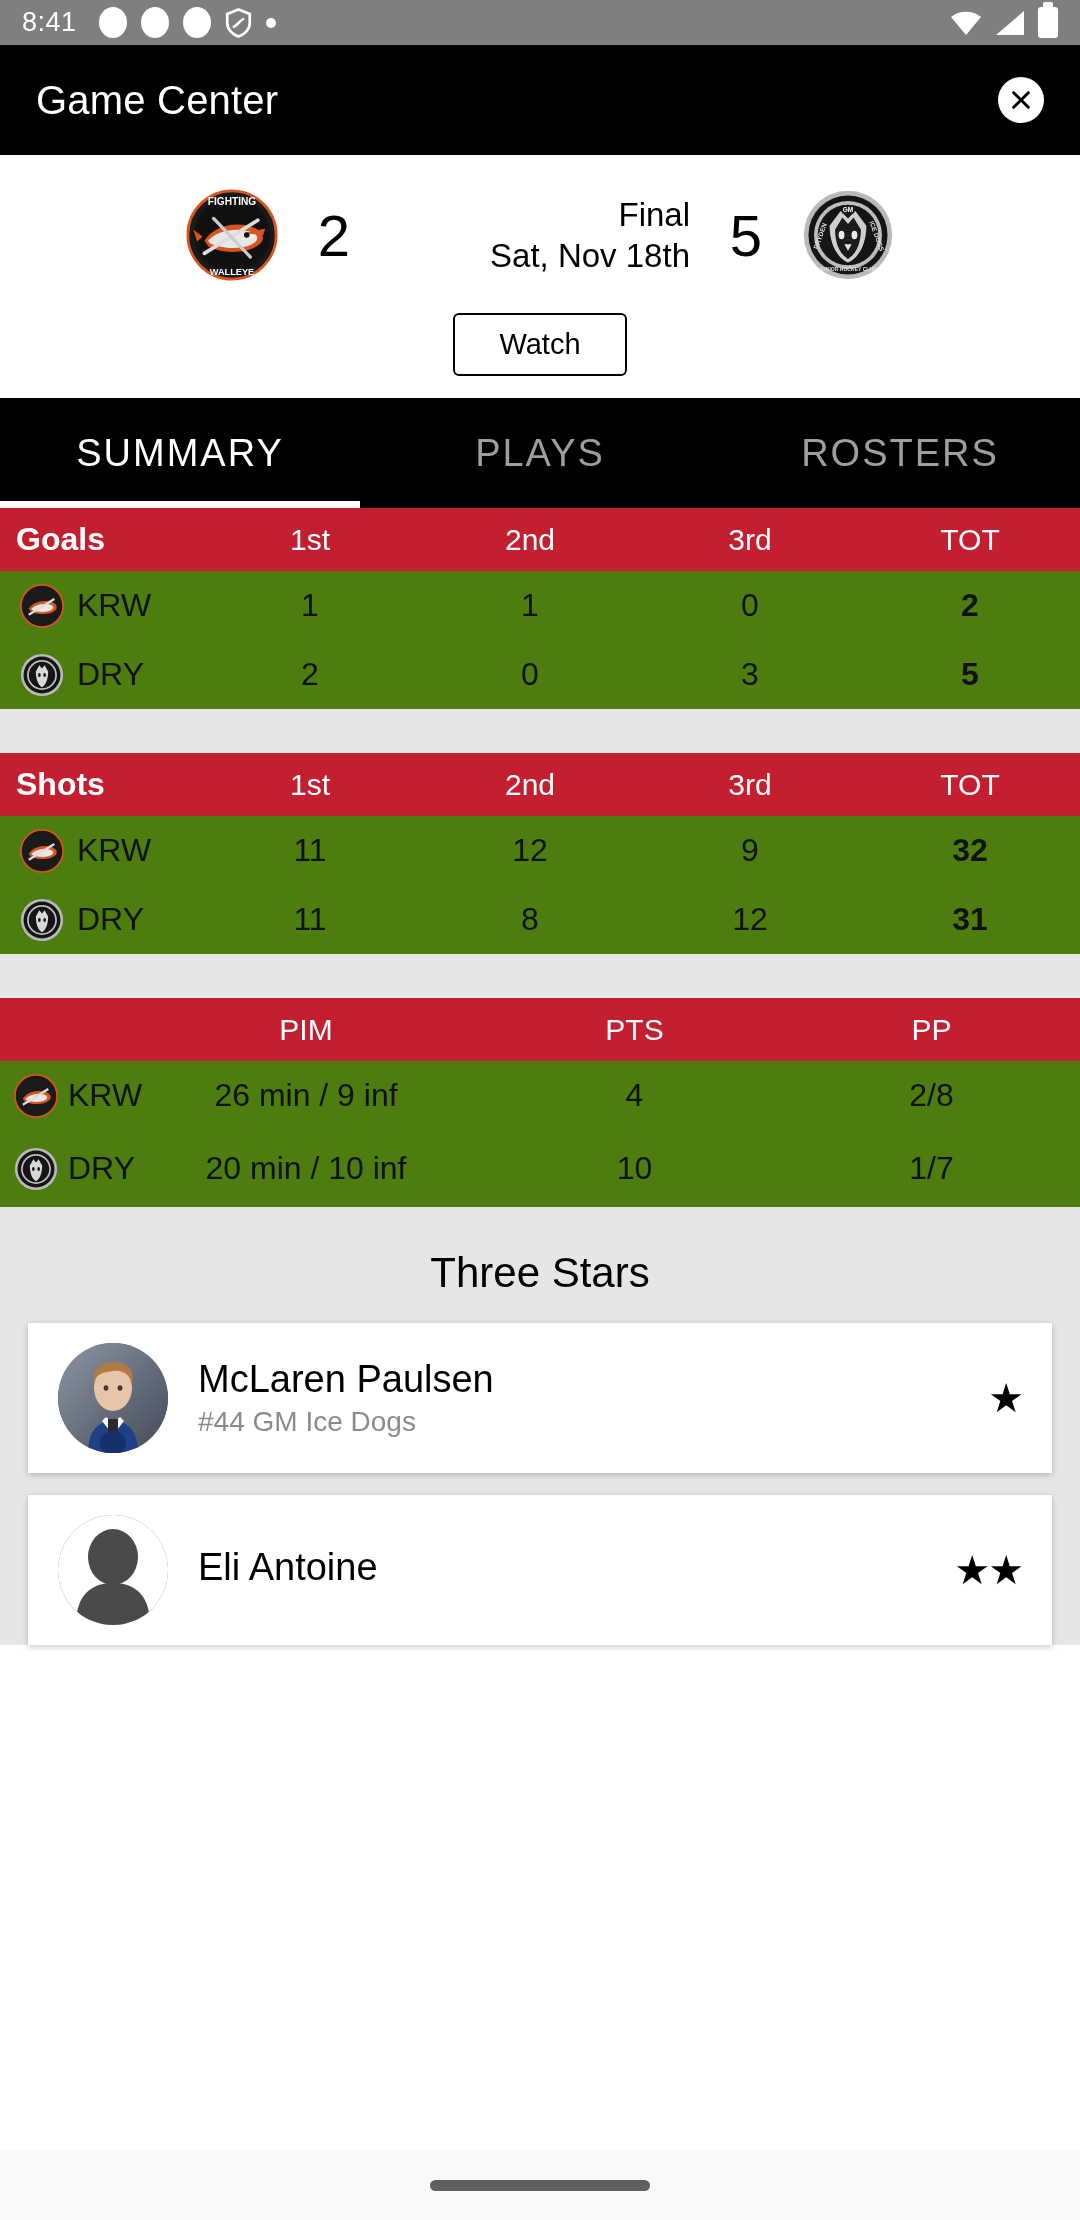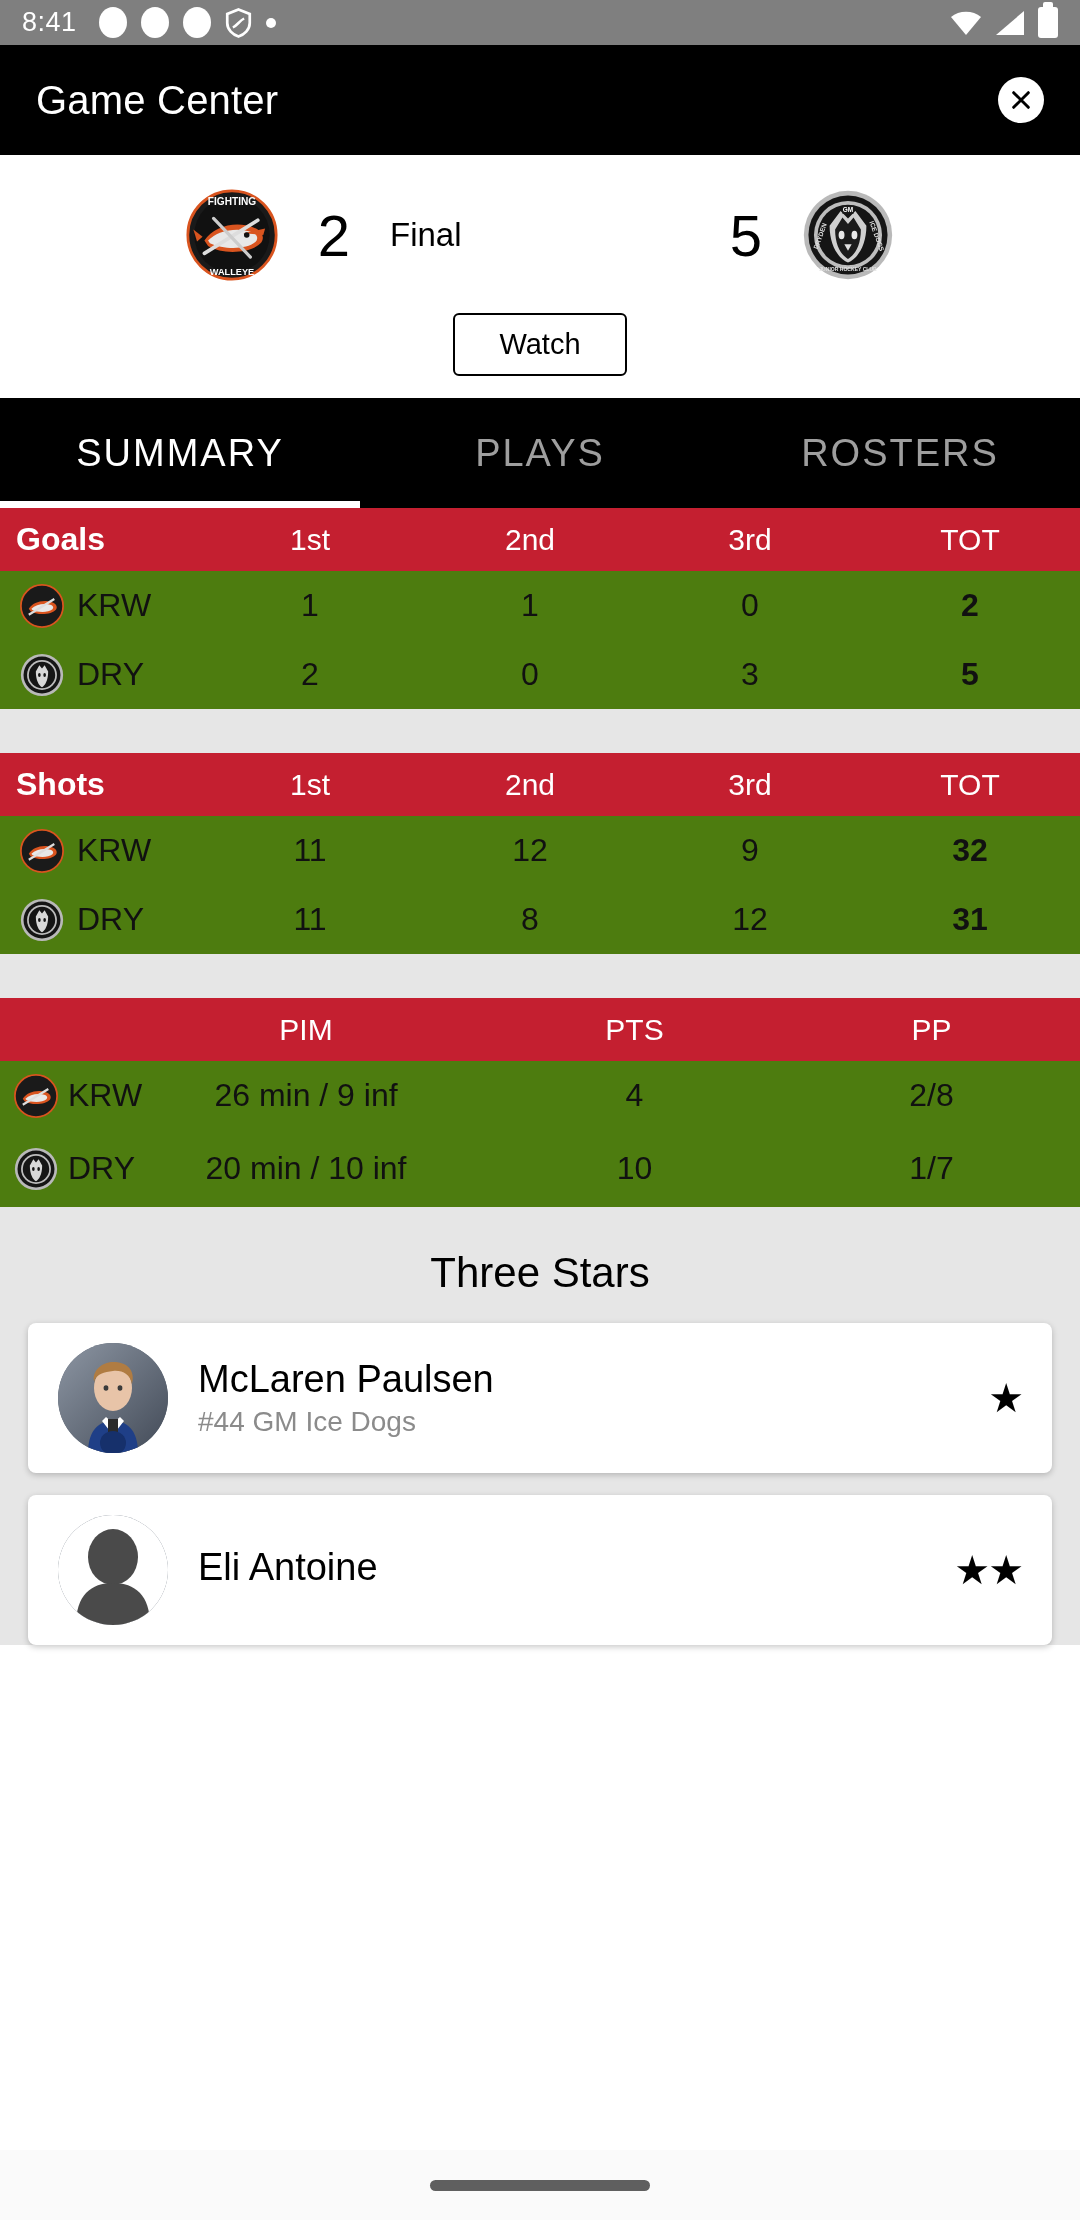--- a/index.html
+++ b/index.html
@@ -44,21 +44,21 @@
     background:#fff; padding:20px 0 22px; position:relative;
   }
   .score-row{
     display:flex; align-items:center; justify-content:center; gap:0;
     height:120px;
   }
   .team-logo{ width:92px; height:92px; flex:0 0 92px;text-decoration:underline; }
   .score-num{
     font-size:58px; font-weight:400; color:#000; width:112px; text-align:center;
   }
-  .score-center{ width:300px; text-align:left; }
+  .score-center{ width:300px; text-align:right; }
   .score-status{ font-size:33px; color:#000; line-height:1.25; }
   .score-date{ font-size:33px; color:#000; line-height:1.25; }
   .watch-wrap{ display:flex; justify-content:center; margin-top:18px; }
   .watch-btn{
     border:2px solid #000; border-radius:6px; background:#fff;
     font-family:"Liberation Sans", sans-serif;
     font-size:29px; color:#000; padding:13px 44px; cursor:pointer;
   }
 
   
@@ -98,21 +98,21 @@
   
   .stat-head.wide .c-team{ width:126px; }
   .stat-head.wide .c-pim{ width:360px; text-align:center; font-size:30px; }
   .stat-row.wide .c-team{ width:126px; padding-left:14px; gap:10px; }
   .stat-row.wide .c-pim{ width:360px; text-align:center; font-size:32px; line-height:1.15; }
 
   
   .stars-section{ background:#e6e6e6; padding:24px 0 0; }
   .stars-title{ text-align:center; font-size:42px; color:#000; padding:18px 0 26px; }
   .star-card{
-    background:#fff; margin:0 28px 22px; border-radius:8px;
+    background:#fff; margin:0 28px 22px; border-radius:0;
     box-shadow:0 2px 6px rgba(0,0,0,.22);
     display:flex; align-items:center; padding:20px 30px; min-height:150px;
   }
   .star-avatar{
     width:110px; height:110px; border-radius:50%; flex:0 0 110px;
     overflow:hidden; background:#5a6472;
   }
   .star-info{ margin-left:30px; flex:1; }
   .star-name{ font-size:38px; color:#000; line-height:1.15; }
   .star-sub{ font-size:28px; color:#8b8b8b; margin-top:4px; }
@@ -181,20 +181,21 @@
         <circle cx="66" cy="50" r="3" fill="#111"></circle>
         <path d="M20 70 L78 34" stroke="#ddd" stroke-width="4" stroke-linecap="round"></path>
         <path d="M30 32 L70 74" stroke="#ccc" stroke-width="3.5" stroke-linecap="round"></path>
         <text x="50" y="17" font-size="11" fill="#fff" text-anchor="middle" font-family="Liberation Sans, sans-serif" font-weight="bold">FIGHTING</text>
         <text x="50" y="93" font-size="10" fill="#fff" text-anchor="middle" font-family="Liberation Sans, sans-serif" font-weight="bold">WALLEYE</text>
       </svg>
     </span>
     <span class="score-num">2</span>
     <div class="score-center">
       <div class="score-status">Final</div>
+      <div class="score-date">Sat, Nov 18th</div>
     </div>
     <span class="score-num">5</span>
     <span class="team-logo">
       <svg viewBox="0 0 100 100" width="92" height="92">
         <circle cx="50" cy="50" r="48" fill="#b9b9b9"></circle>
         <circle cx="50" cy="50" r="43" fill="#151515"></circle>
         <circle cx="50" cy="50" r="37" fill="#bdbdbd"></circle>
         <circle cx="50" cy="50" r="33" fill="#151515"></circle>
         <path d="M30 40 L42 24 L50 32 L58 24 L70 40 C70 62 60 76 50 80 C40 76 30 62 30 40 Z" fill="#cfcfcf"></path>
         <path d="M36 44 L44 31 L50 38 L56 31 L64 44 C64 62 57 72 50 76 C43 72 36 62 36 44 Z" fill="#1b1b1b"></path>

